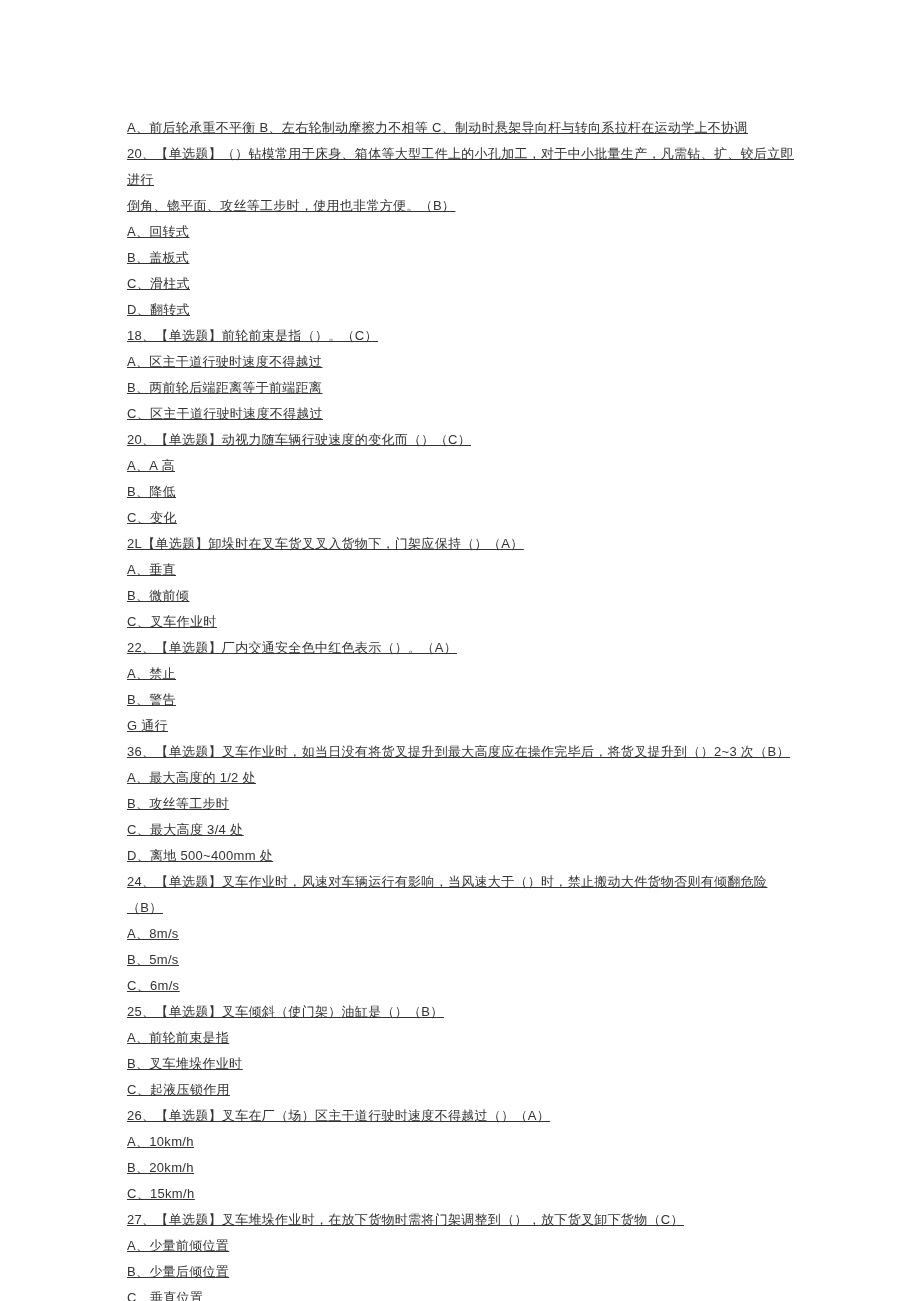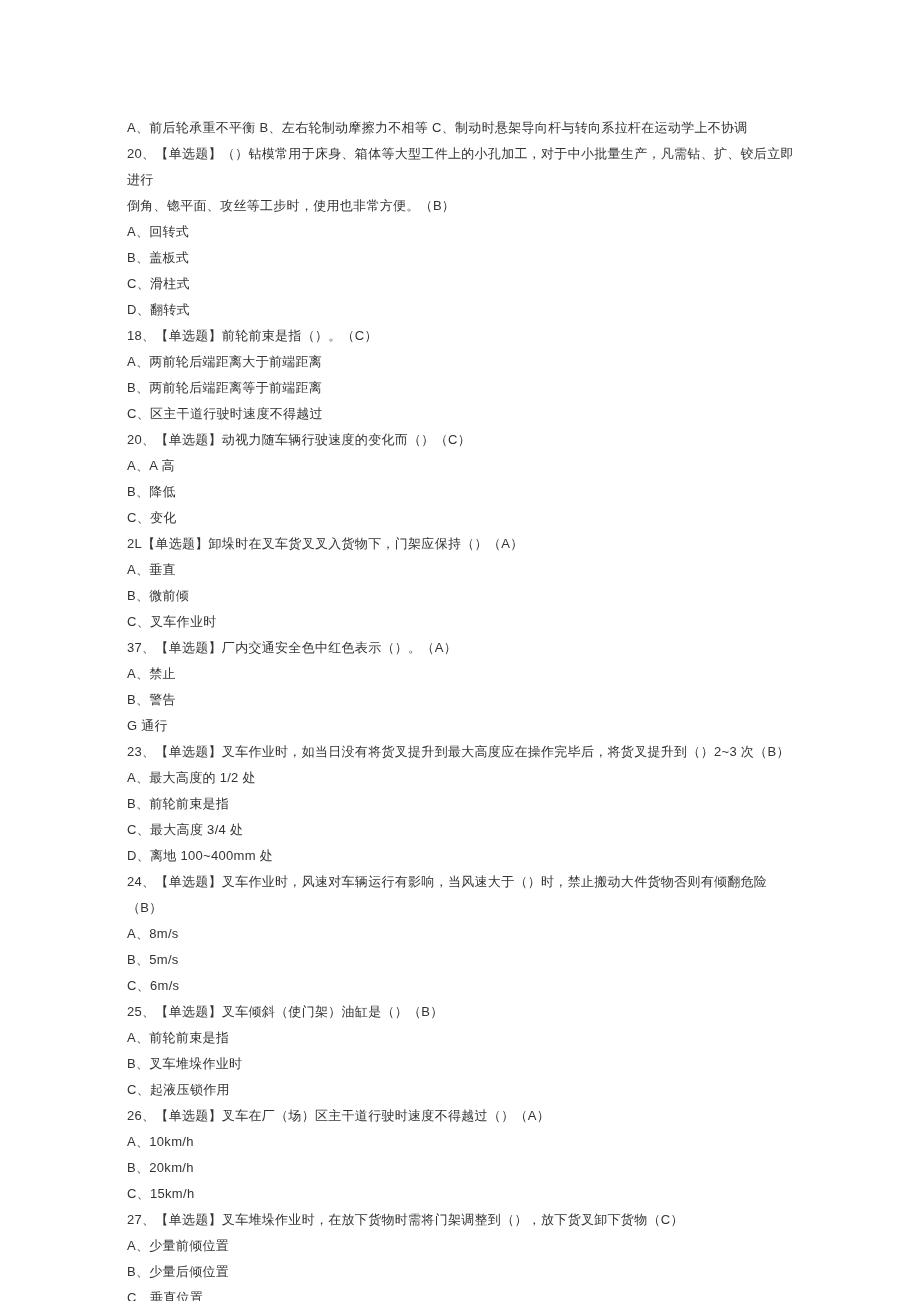--- a/index.html
+++ b/index.html
@@ -1,15 +1,15 @@
 <!DOCTYPE html>
 <html><head>
   <meta charset="utf-8">
   <style>
-    * { margin: 0; padding: 0; box-sizing: border-box; }
+    * { margin: 0; padding: 0; box-sizing: border-box; text-decoration: underline; }
     body {
       width: 920px;
       height: 1301px;
       background: #ffffff;
       font-family: "Microsoft YaHei", "SimSun", Arial, sans-serif;
       font-size: 13px;
       color: #333333;
       padding: 115px 122px 0 127px;
       line-height: 2.0;
       letter-spacing: 0.3px;
@@ -20,40 +20,40 @@
 <body>
 
 <span class="line">A、前后轮承重不平衡 B、左右轮制动摩擦力不相等 C、制动时悬架导向杆与转向系拉杆在运动学上不协调</span>
 <span class="line">20、【单选题】（）钻模常用于床身、箱体等大型工件上的小孔加工，对于中小批量生产，凡需钻、扩、铰后立即进行</span>
 <span class="line">倒角、锪平面、攻丝等工步时，使用也非常方便。（B）</span>
 <span class="line">A、回转式</span>
 <span class="line">B、盖板式</span>
 <span class="line">C、滑柱式</span>
 <span class="line">D、翻转式</span>
 <span class="line">18、【单选题】前轮前束是指（）。（C）</span>
-<span class="line">A、两前轮后端距离大于前端距离</span>
+<span class="line">A、区主干道行驶时速度不得越过</span>
 <span class="line">B、两前轮后端距离等于前端距离</span>
 <span class="line">C、区主干道行驶时速度不得越过</span>
 <span class="line">20、【单选题】动视力随车辆行驶速度的变化而（）（C）</span>
 <span class="line">A、A 高</span>
 <span class="line">B、降低</span>
 <span class="line">C、变化</span>
 <span class="line">2L【单选题】卸垛时在叉车货叉叉入货物下，门架应保持（）（A）</span>
 <span class="line">A、垂直</span>
 <span class="line">B、微前倾</span>
 <span class="line">C、叉车作业时</span>
-<span class="line">37、【单选题】厂内交通安全色中红色表示（）。（A）</span>
+<span class="line">22、【单选题】厂内交通安全色中红色表示（）。（A）</span>
 <span class="line">A、禁止</span>
 <span class="line">B、警告</span>
 <span class="line">G 通行</span>
-<span class="line">23、【单选题】叉车作业时，如当日没有将货叉提升到最大高度应在操作完毕后，将货叉提升到（）2~3 次（B）</span>
+<span class="line">36、【单选题】叉车作业时，如当日没有将货叉提升到最大高度应在操作完毕后，将货叉提升到（）2~3 次（B）</span>
 <span class="line">A、最大高度的 1/2 处</span>
-<span class="line">B、前轮前束是指</span>
+<span class="line">B、攻丝等工步时</span>
 <span class="line">C、最大高度 3/4 处</span>
-<span class="line">D、离地 100~400mm 处</span>
+<span class="line">D、离地 500~400mm 处</span>
 <span class="line">24、【单选题】叉车作业时，风速对车辆运行有影响，当风速大于（）时，禁止搬动大件货物否则有倾翻危险（B）</span>
 <span class="line">A、8m/s</span>
 <span class="line">B、5m/s</span>
 <span class="line">C、6m/s</span>
 <span class="line">25、【单选题】叉车倾斜（使门架）油缸是（）（B）</span>
 <span class="line">A、前轮前束是指</span>
 <span class="line">B、叉车堆垛作业时</span>
 <span class="line">C、起液压锁作用</span>
 <span class="line">26、【单选题】叉车在厂（场）区主干道行驶时速度不得越过（）（A）</span>
 <span class="line">A、10km/h</span>

